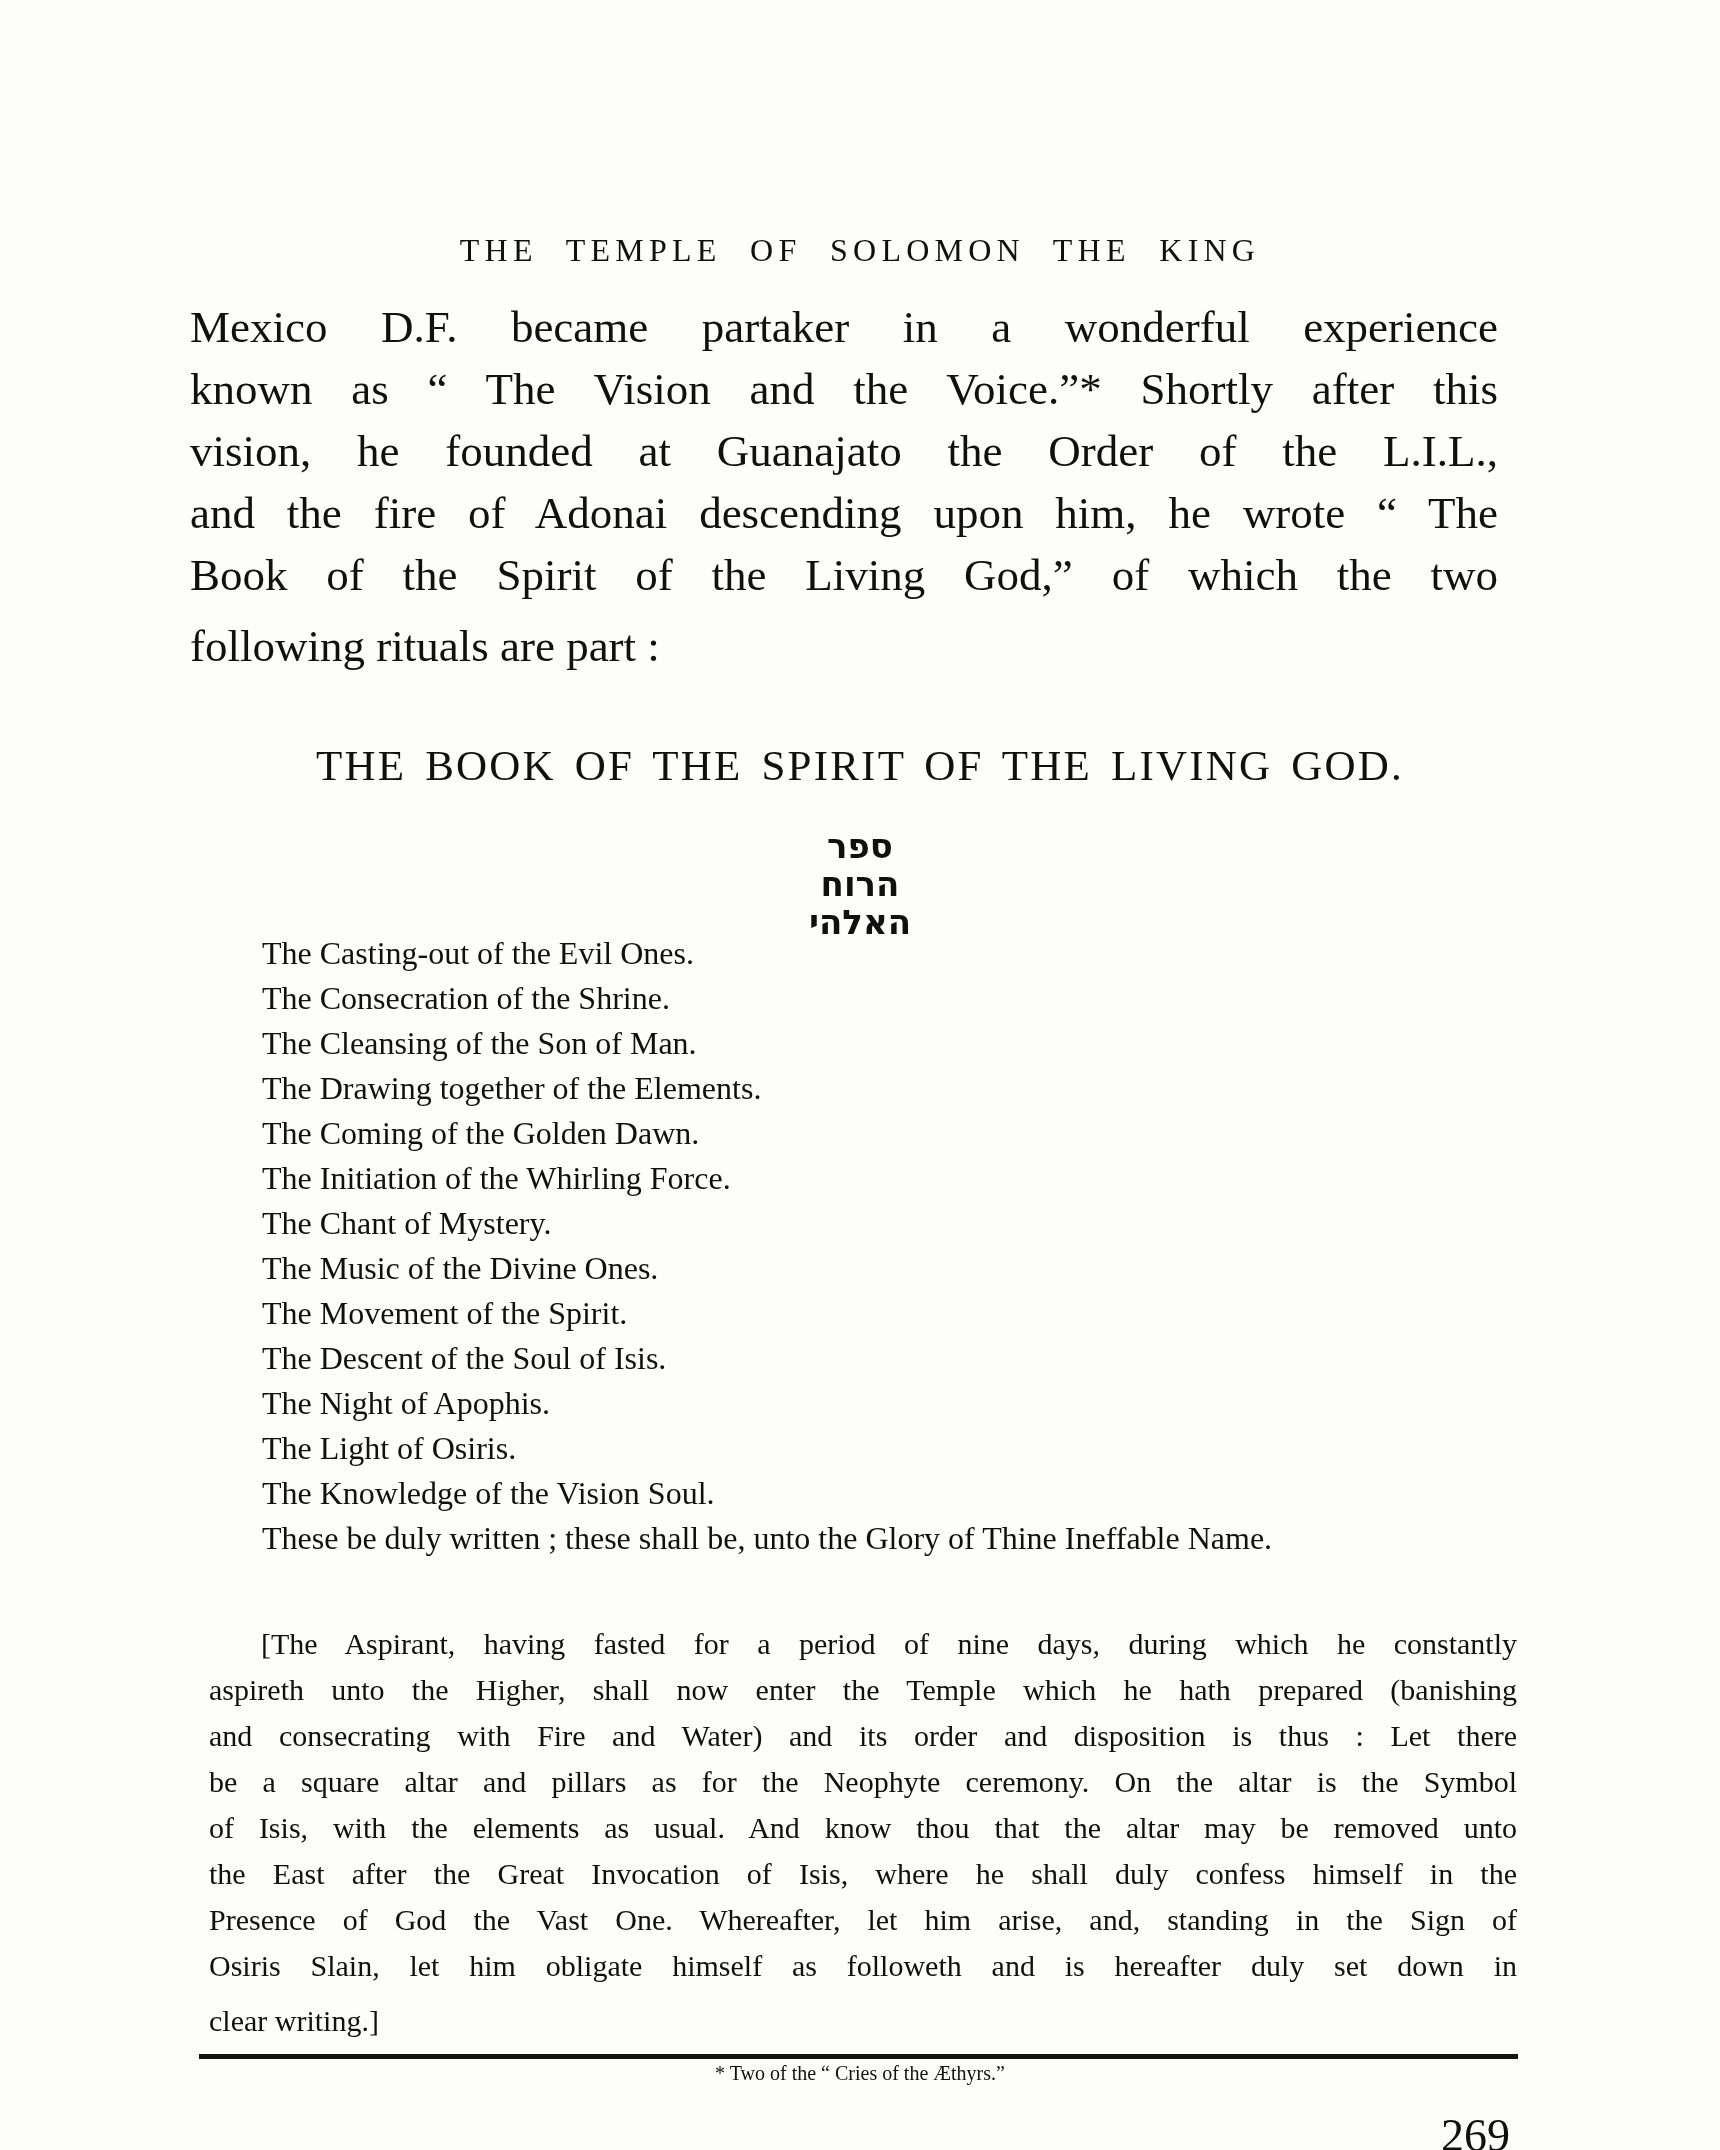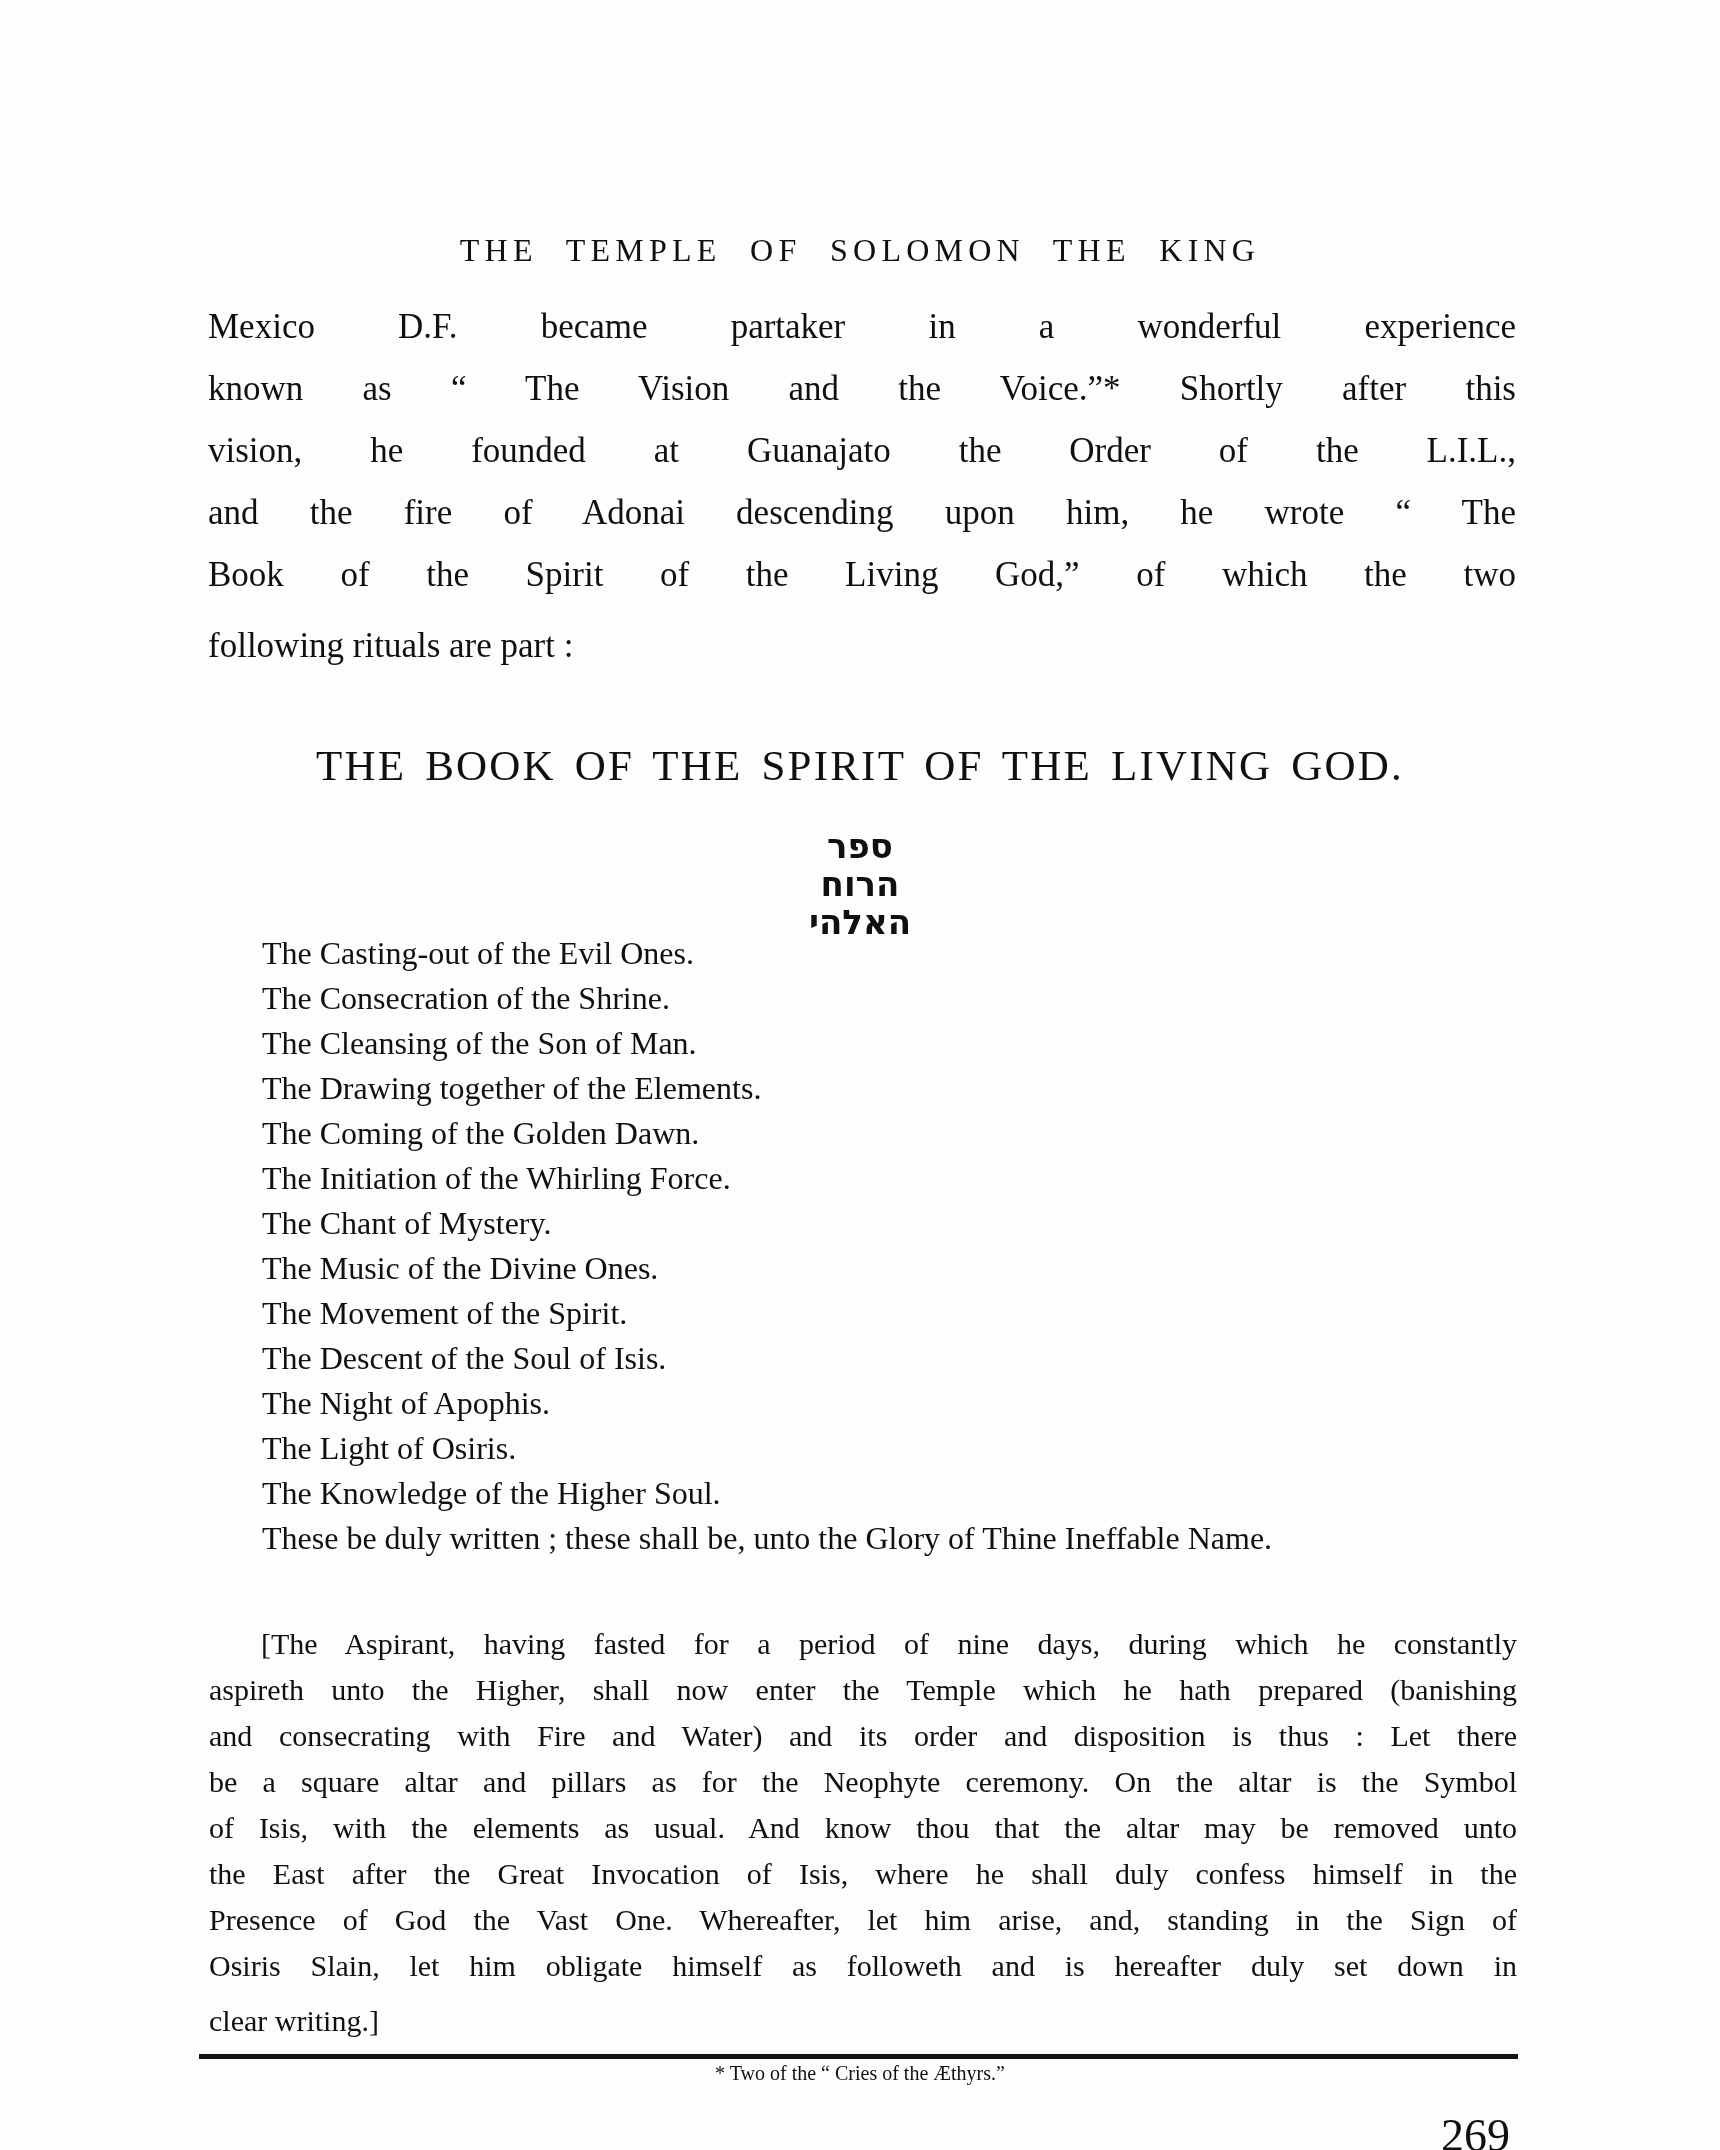--- a/index.html
+++ b/index.html
@@ -25,23 +25,23 @@
     font-size: 32px;
     font-weight: normal;
     letter-spacing: 5.2px;
     word-spacing: 15.5px;
     text-align: center;
     white-space: nowrap;
   }
   .intro {
     position: absolute;
     top: 296px;
-    left: 208px;
+    left: 190px;
     width: 1308px;
-    font-size: 35px;
+    font-size: 45px;
     line-height: 62px;
   }
   .jline {
     text-align: justify;
     text-align-last: justify;
   }
   .plainline {
     text-align: left;
     margin-top: 9px;
   }
@@ -144,21 +144,21 @@
     <div>The Cleansing of the Son of Man.</div>
     <div>The Drawing together of the Elements.</div>
     <div>The Coming of the Golden Dawn.</div>
     <div>The Initiation of the Whirling Force.</div>
     <div>The Chant of Mystery.</div>
     <div>The Music of the Divine Ones.</div>
     <div>The Movement of the Spirit.</div>
     <div>The Descent of the Soul of Isis.</div>
     <div>The Night of Apophis.</div>
     <div>The Light of Osiris.</div>
-    <div>The Knowledge of the Higher Soul.</div>
+    <div>The Knowledge of the Vision Soul.</div>
     <div>These be duly written ; these shall be, unto the Glory of Thine Ineffable Name.</div>
   </div>
 
   <div class="note">
     <div class="jline indent">[The Aspirant, having fasted for a period of nine days, during which he constantly</div>
     <div class="jline">aspireth unto the Higher, shall now enter the Temple which he hath prepared (banishing</div>
     <div class="jline">and consecrating with Fire and Water) and its order and disposition is thus : Let there</div>
     <div class="jline">be a square altar and pillars as for the Neophyte ceremony.  On the altar is the Symbol</div>
     <div class="jline">of Isis, with the elements as usual.  And know thou that the altar may be removed unto</div>
     <div class="jline">the East after the Great Invocation of Isis, where he shall duly confess himself in the</div>

